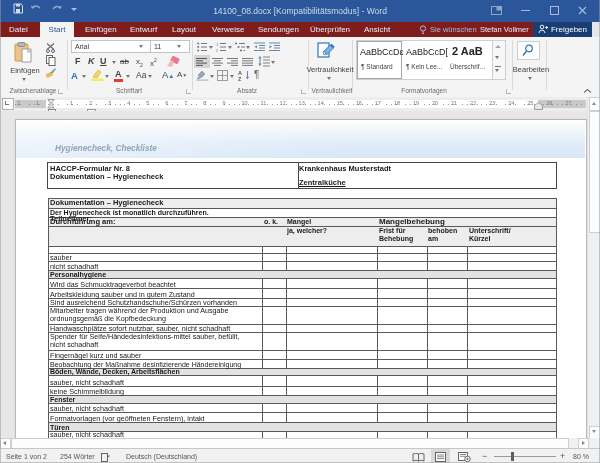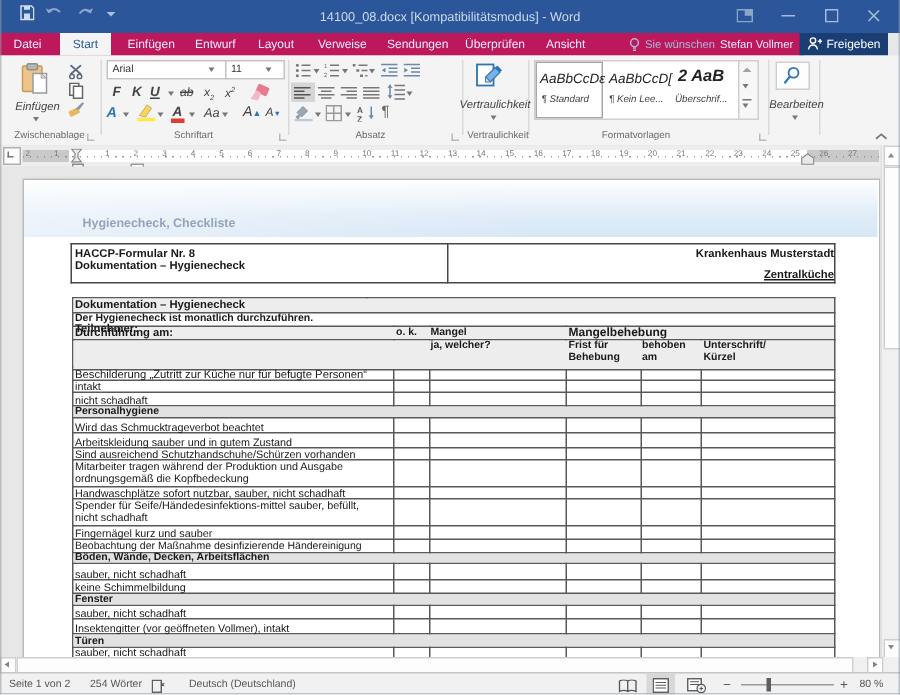--- a/index.html
+++ b/index.html
@@ -2,42 +2,42 @@
 <html><head><meta charset="utf-8">
 <style>
 html,body{margin:0;padding:0;}
 body{width:600px;height:463px;overflow:hidden;font-family:"Liberation Sans",sans-serif;}
 .abs{position:absolute;}
 #win{position:relative;width:600px;height:463px;background:#e7e7e7;overflow:hidden;}
 
 #titlebar{left:0;top:0;width:600px;height:22px;background:#2b579a;}
 #title{left:0;top:6px;width:600px;text-align:center;font-size:8.5px;color:#cdd9eb;}
 
-#tabs{left:0;top:22px;width:536px;height:15px;background:#be185d;}
+#tabs{left:0;top:22px;width:536px;height:15px;background:#7f1d1d;}
 .tab{position:absolute;top:0;height:15px;font-size:8px;color:#e8eefa;line-height:15px;}
 #tabstart{position:absolute;left:40px;top:0;width:34px;height:15px;background:#f4f4f4;color:#2b579a;text-align:center;font-size:8px;line-height:15px;}
 #freigeben{position:absolute;left:533px;top:0;width:59px;height:15px;background:#1a3e74;color:#fff;font-size:8px;line-height:15px;text-align:center;}
 
 #ribbon{left:0;top:37px;width:600px;height:60px;background:#f4f4f4;border-bottom:1px solid #d4d4d4;}
 .gsep{position:absolute;top:3px;width:1px;height:50px;background:#dadada;}
 .glabel{position:absolute;top:50px;width:100px;text-align:center;font-size:6.5px;color:#6a6a6a;}
 .launcher{position:absolute;top:52px;width:4px;height:4px;border-left:1px solid #ababab;border-bottom:1px solid #ababab;opacity:.8;}
-.btxt{position:absolute;font-size:7px;color:#444;font-style:italic;}
+.btxt{position:absolute;font-size:7px;color:#444;}
 .combo{position:absolute;background:#fff;border:1px solid #c3c3c3;font-size:7px;color:#333;}
 .caret{position:absolute;width:0;height:0;border-left:2.5px solid transparent;border-right:2.5px solid transparent;border-top:3px solid #777;}
 
 #rulerband{left:0;top:97px;width:600px;height:14px;background:#ededed;}
 #ruler{position:absolute;left:15px;top:3px;width:571px;height:8px;background:#fff;background-image:repeating-linear-gradient(to right,#9a9a9a 0 0.8px,transparent 0.8px 4.76px);background-size:100% 1px;background-position:0 4px;background-repeat:no-repeat;}
 .rgray{position:absolute;top:3px;height:8px;background:#c9c9c9;background-image:repeating-linear-gradient(to right,#8f8f8f 0 0.8px,transparent 0.8px 4.76px);background-size:100% 1px;background-position:0 4px;background-repeat:no-repeat;}
 .rnum{position:absolute;top:3px;font-size:5.5px;color:#787878;line-height:6px;}
 
 #doc{left:0;top:111px;width:587px;height:327px;background:#e7e7e7;overflow:hidden;}
 #page{position:absolute;left:15px;top:8px;width:570px;height:400px;background:#fff;border:1px solid #b9b9b9;box-shadow:1px 1px 2px rgba(0,0,0,.25);}
 #band{position:absolute;left:16px;top:11px;width:569px;height:36px;background:linear-gradient(to right,rgba(255,255,255,.45),rgba(255,255,255,0) 60%),linear-gradient(#fbfdfe,#e0ecf8 60%,#d7e7f6);}
-#hctitle{position:absolute;left:55px;top:32px;font-size:8.3px;font-weight:bold;color:#93a4ba;}
+#hctitle{position:absolute;left:55px;top:32px;font-size:8.3px;font-weight:bold;color:#93a4ba;font-style:italic;}
 table{border-collapse:collapse;table-layout:fixed;}
 td{padding:0 0 0 2px;font-size:7.2px;color:#191919;vertical-align:bottom;line-height:7.6px;overflow:hidden;white-space:nowrap;}
 .b{font-weight:bold;}
 #t1{position:absolute;left:47px;top:51px;}
 #t1 td{border:1px solid #464646;vertical-align:top;padding-top:2px;font-size:7.5px;}
 #t2{position:absolute;left:0;top:0;width:587px;height:327px;}
 .hl{position:absolute;left:48px;width:509px;height:1px;background:#595959;}
 .vl{position:absolute;width:1px;background:#595959;}
 .shd{position:absolute;left:49px;width:507px;}
 .tx{position:absolute;font-weight:normal;font-style:normal;line-height:8px;white-space:nowrap;color:#191919;}
@@ -328,21 +328,21 @@
     <div id="band"></div>
     <div id="hctitle">Hygienecheck, Checkliste</div>
     <table id="t1">
       <colgroup>
           <col style="width:251px">
           <col style="width:258px">
         </colgroup>
       <tbody>
           <tr style="height:26px">
         <td class="b">HACCP-Formular Nr. 8<br>Dokumentation – Hygienecheck</td>
-        <td class="b" style="text-align:right;padding:2px 0 0 0;line-height:7.2px">Krankenhaus Musterstadt<br><br><span style="text-decoration:underline">Zentralküche</span></td>
+        <td class="b" style="text-align:left;padding:2px 0 0 0;line-height:7.2px">Krankenhaus Musterstadt<br><br><span style="text-decoration:underline">Zentralküche</span></td>
       </tr>
     </tbody>
       </table>
     <div id="t2">
       <i class="hl" style="top:87px"></i>
       <i class="hl" style="top:97px"></i>
       <i class="hl" style="top:106px"></i>
       <i class="hl" style="top:115px"></i>
       <i class="hl" style="top:135px"></i>
         <i class="hl" style="top:133px;width:329px"></i>
@@ -384,38 +384,37 @@
       <b class="tx b7" style="left:50px;top:98px">Der Hygienecheck ist monatlich durchzuführen.</b>
       <b class="tx b75" style="left:50px;top:107px">Durchführung am:</b>
       <b class="tx b7" style="left:264px;top:107px">o. k.</b>
       <b class="tx b7" style="left:287px;top:107px">Mangel</b>
       <b class="tx b" style="left:379px;top:107px;font-size:8px;font-weight:bold">Mangelbehebung</b>
       <b class="tx b75" style="left:50px;top:104px">Teilnehmer:</b>
       <b class="tx b7" style="left:287px;top:116px">ja, welcher?</b>
       <b class="tx b7 lh8" style="left:379px;top:116px">Frist für<br>Behebung</b>
       <b class="tx b7 lh8" style="left:428px;top:116px">behoben<br>am</b>
       <b class="tx b7 lh8" style="left:469px;top:116px">Unterschrift/<br>Kürzel</b>
-      <b class="tx n75" style="left:50px;top:135px">Beschilderung „Zutritt zur Küche nur für befugte Personen“</b>
-      <b class="tx n" style="left:50px;top:143px">intakt</b>
+      <b class="tx n" style="left:50px;top:143px">sauber</b>
       <b class="tx n" style="left:50px;top:152px">nicht schadhaft</b>
       <b class="tx b7" style="left:50px;top:160px">Personalhygiene</b>
       <b class="tx n" style="left:50px;top:170px">Wird das Schmucktrageverbot beachtet</b>
       <b class="tx n" style="left:50px;top:180px">Arbeitskleidung sauber und in gutem Zustand</b>
       <b class="tx n lh8" style="left:50px;top:196px">Mitarbeiter tragen während der Produktion und Ausgabe<br>ordnungsgemäß die Kopfbedeckung</b>
       <b class="tx n" style="left:50px;top:188px">Sind ausreichend Schutzhandschuhe/Schürzen vorhanden</b>
       <b class="tx n" style="left:50px;top:214px">Handwaschplätze sofort nutzbar, sauber, nicht schadhaft</b>
       <b class="tx n lh8" style="left:50px;top:222px">Spender für Seife/Händedesinfektions-mittel sauber, befüllt,<br>nicht schadhaft</b>
       <b class="tx n" style="left:50px;top:241px">Fingernägel kurz und sauber</b>
       <b class="tx n7" style="left:50px;top:250px">Beobachtung der Maßnahme desinfizierende Händereinigung</b>
       <b class="tx b7" style="left:50px;top:257px">Böden, Wände, Decken, Arbeitsflächen</b>
       <b class="tx n" style="left:50px;top:268px">sauber, nicht schadhaft</b>
       <b class="tx n" style="left:50px;top:277px">keine Schimmelbildung</b>
       <b class="tx b7" style="left:50px;top:285px">Fenster</b>
       <b class="tx n" style="left:50px;top:294px">sauber, nicht schadhaft</b>
-      <b class="tx n" style="left:50px;top:304px">Insektengitter (vor geöffneten Vollmer), intakt</b>
+      <b class="tx n" style="left:50px;top:304px">Formatvorlagen (vor geöffneten Fenstern), intakt</b>
       <b class="tx b7" style="left:50px;top:313px">Türen</b>
       <b class="tx n" style="left:50px;top:320px">sauber, nicht schadhaft</b>
       </div>
   </div>
   <div class="abs" id="vscroll">
     <div class="sbtn" style="left:1px;top:0;width:10px;height:12px"></div>
     <div class="arr" style="left:3.5px;top:4.5px;border-left:2.5px solid transparent;border-right:2.5px solid transparent;border-bottom:3.5px solid #8a8a8a"></div>
     <div class="sbtn" style="left:1px;top:14px;width:10px;height:120px"></div>
     <div class="sbtn" style="left:1px;top:329px;width:10px;height:11px"></div>
     <div class="arr" style="left:3.5px;top:333px;border-left:2.5px solid transparent;border-right:2.5px solid transparent;border-top:3.5px solid #8a8a8a"></div>

